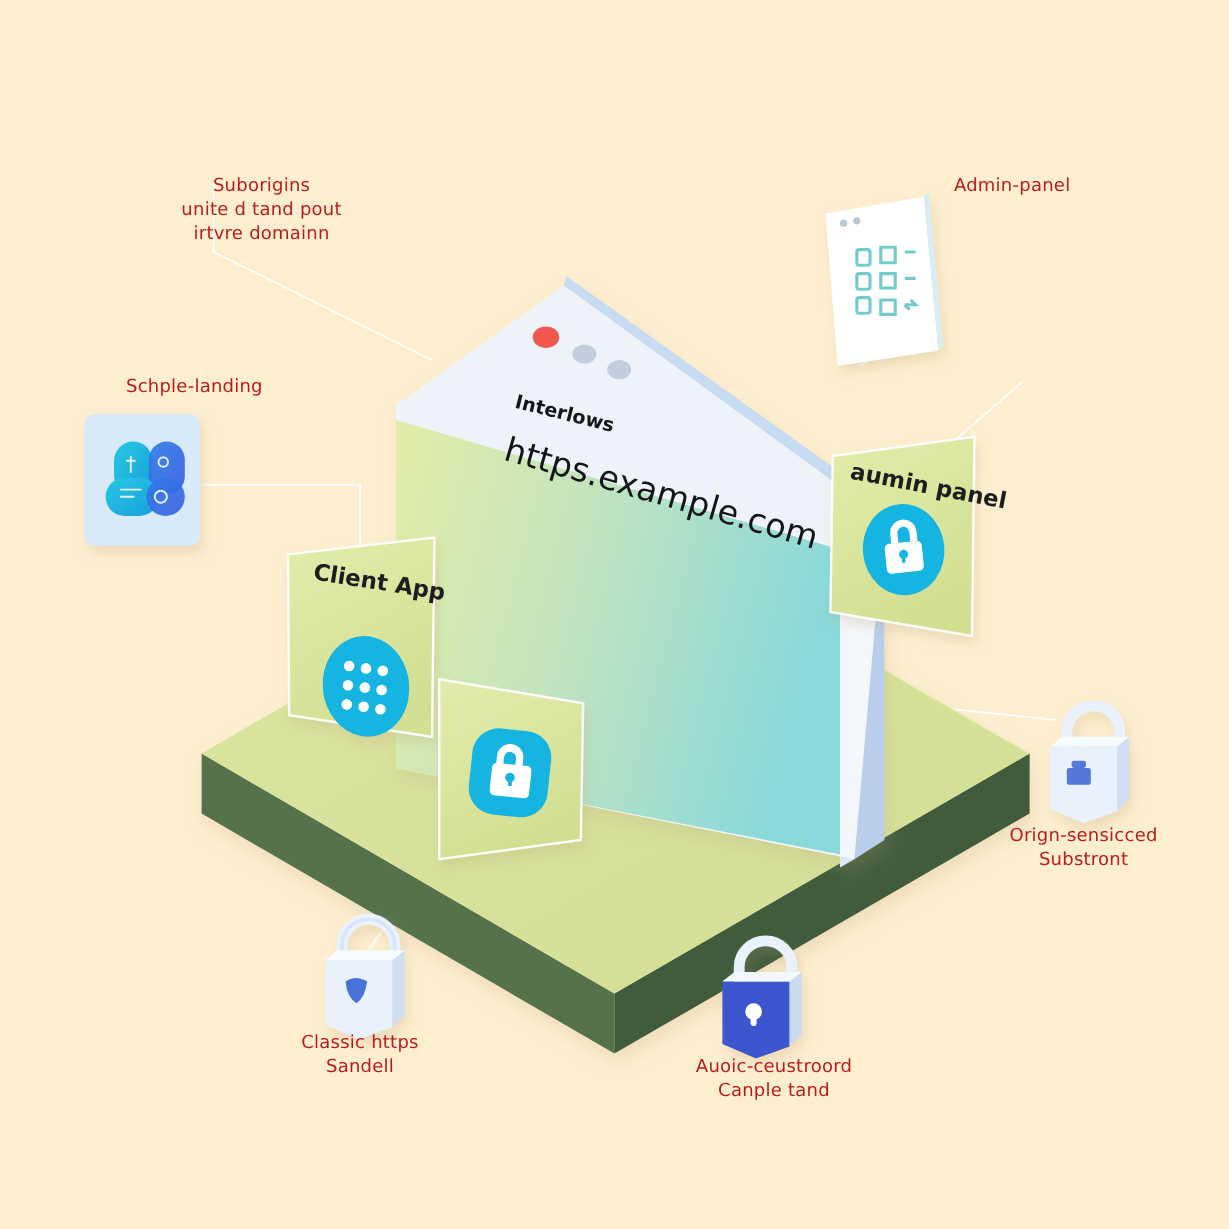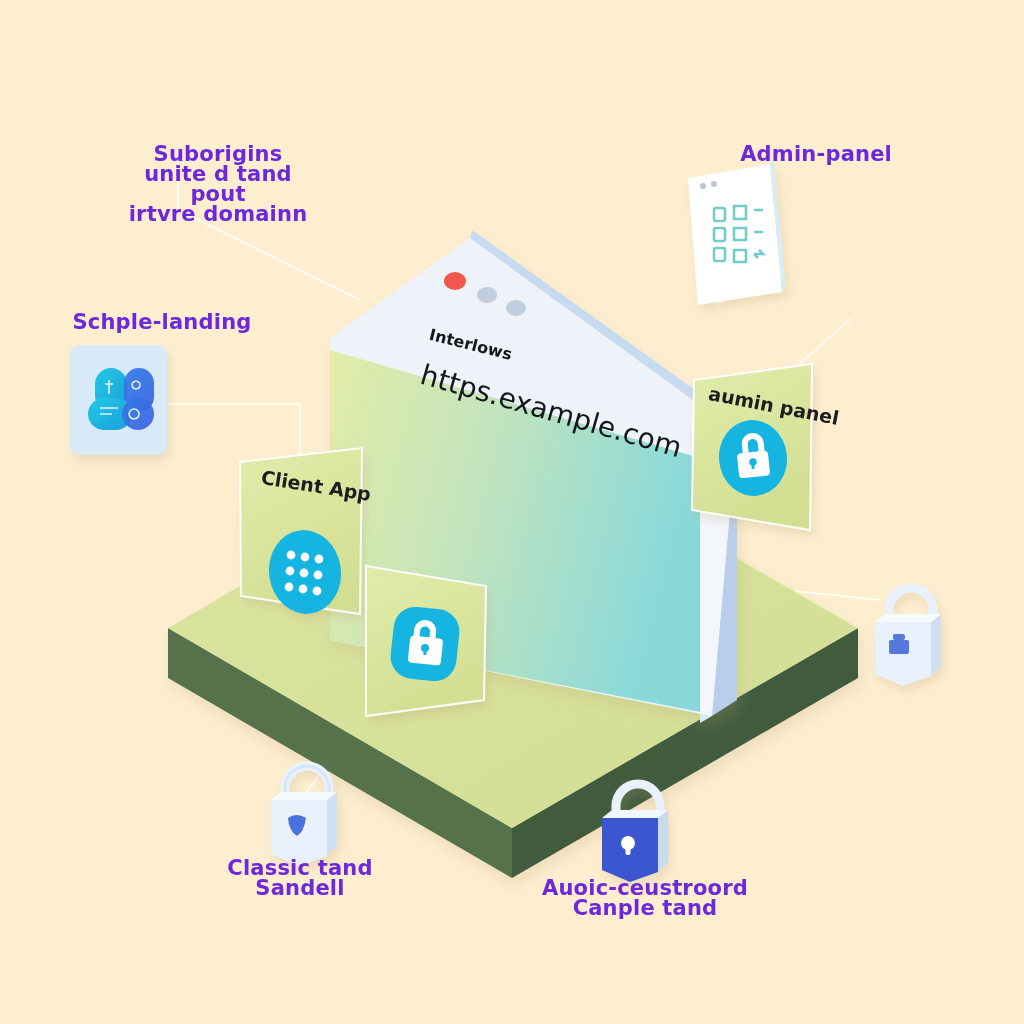--- a/index.html
+++ b/index.html
@@ -7,29 +7,28 @@
     width:1024px;height:1024px;
     background:#fdeed0;
     font-family:"DejaVu Sans", sans-serif;
     overflow:hidden;
     position:relative;
   }
   #stage{position:absolute;inset:0;width:1024px;height:1024px;}
   .svgroot{position:absolute;top:0;left:0;width:1024px;height:1024px;}
   .lbl{
     position:absolute;
-    color:#6d28d9;
-    font-size:21px;
+    color:#b91c1c;
+    font-size:15px;
     line-height:20px;
     letter-spacing:.2px;
     text-align:center;
     white-space:pre-line;
     font-family:"DejaVu Sans", sans-serif;
     pointer-events:none;
-    font-weight:bold;
   }
   .lbl.left{text-align:left;}
   .card-title{
     position:absolute;
     color:#1d1d1d;
     font-weight:bold;
     font-size:19px;
     font-family:"DejaVu Sans", sans-serif;
     white-space:nowrap;
   }
@@ -266,20 +265,22 @@
   <div class="card-title" style="left:711px; top:382px; transform:rotate(11deg); transform-origin:left top;">aumin panel</div>
 
   <div class="lbl" style="left:118px; top:144px; width:200px;">Suborigins
 unite d tand pout
 irtvre domainn</div>
 
   <div class="lbl left" style="left:692px; top:144px; width:200px; text-align:right;">Admin-panel</div>
 
   <div class="lbl left" style="left:62px; top:312px; width:200px; text-align:center;">Schple-landing</div>
 
-
-  <div class="lbl" style="left:205px; top:858px; width:190px;">Classic tand
+  <div class="lbl" style="left:808px; top:686px; width:190px;">Orign-sensicced
+Substront</div>
+
+  <div class="lbl" style="left:205px; top:858px; width:190px;">Classic https
 Sandell</div>
 
   <div class="lbl" style="left:540px; top:878px; width:210px;">Auoic-ceustroord
 Canple tand</div>
 
 </div>
 
 </body></html>

